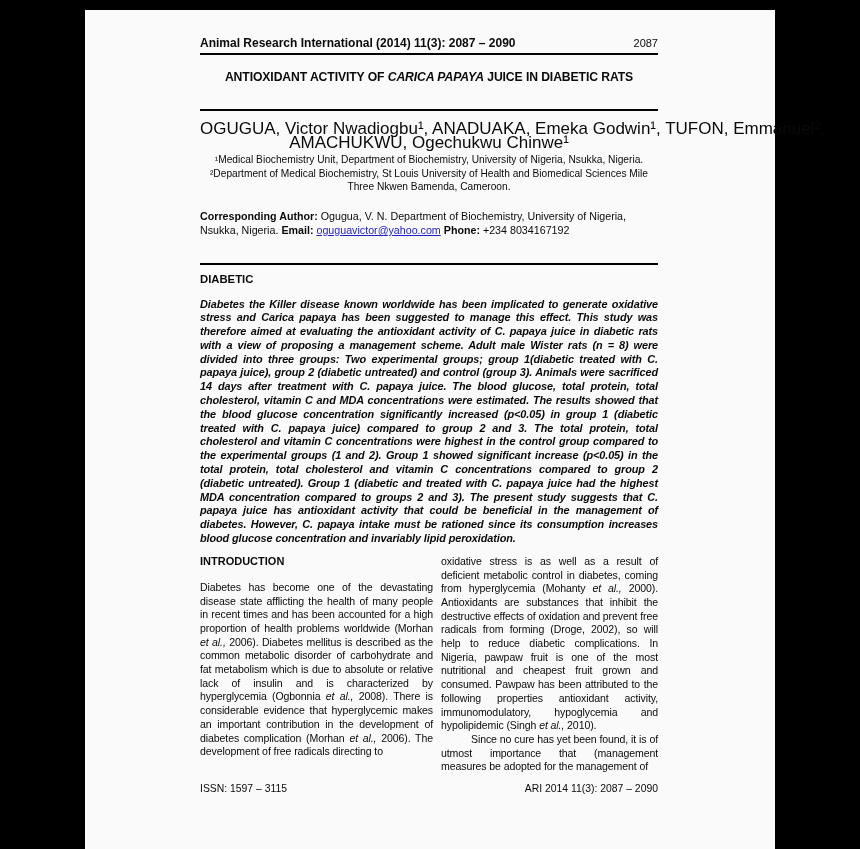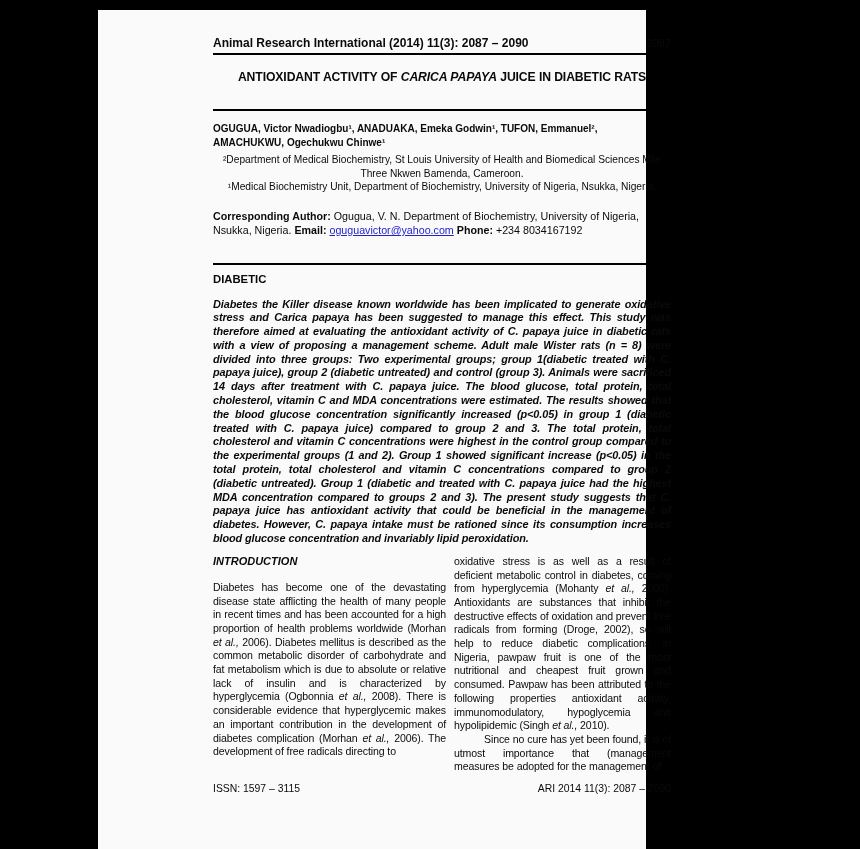--- a/index.html
+++ b/index.html
@@ -6,41 +6,40 @@
   html,body { width:860px; height:849px; }
   body {
     font-family:"Liberation Sans", sans-serif;
     color:#0a0a0a;
     background:#000;
     position:relative;
     overflow:hidden;
   }
   .matte { position:absolute; inset:0; background:#000; }
   .page {
-    position:absolute; left:85px; top:10px; width:548px; height:839px;
+    position:absolute; left:85px; top:10px; width:690px; height:839px;
     background:#fafafa;
-    margin-left:13px;
   }
   .content { position:absolute; left:115px; top:26px; width:458px; }
 
   .header-row {
     display:flex; justify-content:space-between; align-items:baseline;
     border-bottom:2px solid #000; padding-bottom:3px;
   }
   .journal-name { font-weight:bold; font-size:12px; }
   .page-num { font-size:11px; }
 
   .title-block {
     margin-top:15px; text-align:center; font-weight:bold; font-size:12.2px;
     white-space:nowrap; letter-spacing:-0.1px;
     border-bottom:2px solid #000; padding-bottom:25px;
   }
   .title-block .sp { font-style:italic; }
 
-  .authors { margin-top:11px; text-align:left; font-weight:bold; font-size:10px; line-height:14px; }
+  .authors { margin-top:11px; text-align:center; font-weight:normal; font-size:17px; line-height:14px; }
   .authors div { white-space:nowrap; }
 
   .affiliations { margin-top:3px; text-align:center; font-size:10.2px; line-height:13.5px; }
 
   .corresponding {
     margin-top:15px; font-size:10.7px; line-height:14.5px; text-align:left;
     border-bottom:2px solid #000; padding-bottom:25px;
   }
   .corresponding b { font-weight:bold; }
   a.link { color:#2222cc; text-decoration:underline; cursor:pointer; }
@@ -55,21 +54,21 @@
   .keywords {
     margin-top:13px; font-size:10.7px;
     border-bottom:2px solid #000; padding-bottom:8px;
   }
   .keywords b { font-weight:bold; }
   .keywords .it { font-style:italic; }
 
   .columns { margin-top:9px; display:flex; gap:8px; }
   .col-left  { width:233px; }
   .col-right { width:217px; }
-  .col-heading { font-weight:bold; font-size:11px;font-style:italic; }
+  .col-heading { font-weight:bold; font-size:11px; }
   .col p {
     font-size:10.55px; line-height:13.7px; text-align:justify; letter-spacing:-0.1px;
   }
   .col-left p { margin-top:14px; }
   .col i { font-style:italic; }
   .indent { text-indent:30px; }
 
   .footer {
     position:absolute; left:115px; top:772px; width:458px; font-size:10.4px; line-height:13px;
   }
@@ -88,22 +87,22 @@
       </div>
 
       <div class="title-block"><span>ANTIOXIDANT ACTIVITY OF </span><span class="sp">CARICA PAPAYA</span><span> JUICE IN DIABETIC RATS</span></div>
 
       <div class="authors">
         <div>OGUGUA, Victor Nwadiogbu¹, ANADUAKA, Emeka Godwin¹, TUFON, Emmanuel²,</div>
         <div>AMACHUKWU, Ogechukwu Chinwe¹</div>
       </div>
 
       <div class="affiliations">
+        <div>¹Medical Biochemistry Unit, Department of Biochemistry, University of Nigeria, Nsukka, Nigeria.</div>
         <div>²Department of Medical Biochemistry, St Louis University of Health and Biomedical Sciences Mile Three Nkwen Bamenda, Cameroon.</div>
-        <div>¹Medical Biochemistry Unit, Department of Biochemistry, University of Nigeria, Nsukka, Nigeria.</div>
       </div>
 
       <div class="corresponding"><b>Corresponding Author:</b><span> Ogugua, V. N. Department of Biochemistry, University of Nigeria, Nsukka, Nigeria. </span><b>Email:</b><span> </span><a class="link">oguguavictor@yahoo.com</a><span> </span><b>Phone:</b><span> +234 8034167192</span></div>
 
       <div class="section-heading">DIABETIC</div>
 
       <div class="abstract-body">Diabetes the Killer disease known worldwide has been implicated to generate oxidative stress and Carica papaya has been suggested to manage this effect. This study was therefore aimed at evaluating the antioxidant activity of C. papaya juice in diabetic rats with a view of proposing a management scheme. Adult male Wister rats (n = 8) were divided into three groups: Two experimental groups; group 1(diabetic treated with C. papaya juice), group 2 (diabetic untreated) and control (group 3). Animals were sacrificed 14 days after treatment with C. papaya juice. The blood glucose, total protein, total cholesterol, vitamin C and MDA concentrations were estimated. The results showed that the blood glucose concentration significantly increased (p&lt;0.05) in group 1 (diabetic treated with C. papaya juice) compared to group 2 and 3. The total protein, total cholesterol and vitamin C concentrations were highest in the control group compared to the experimental groups (1 and 2). Group 1 showed significant increase (p&lt;0.05) in the total protein, total cholesterol and vitamin C concentrations compared to group 2 (diabetic untreated). Group 1 (diabetic and treated with C. papaya juice had the highest MDA concentration compared to groups 2 and 3). The present study suggests that C. papaya juice has antioxidant activity that could be beneficial in the management of diabetes. However, C. papaya intake must be rationed since its consumption increases blood glucose concentration and invariably lipid peroxidation.</div>
 
 
       <div class="columns">

